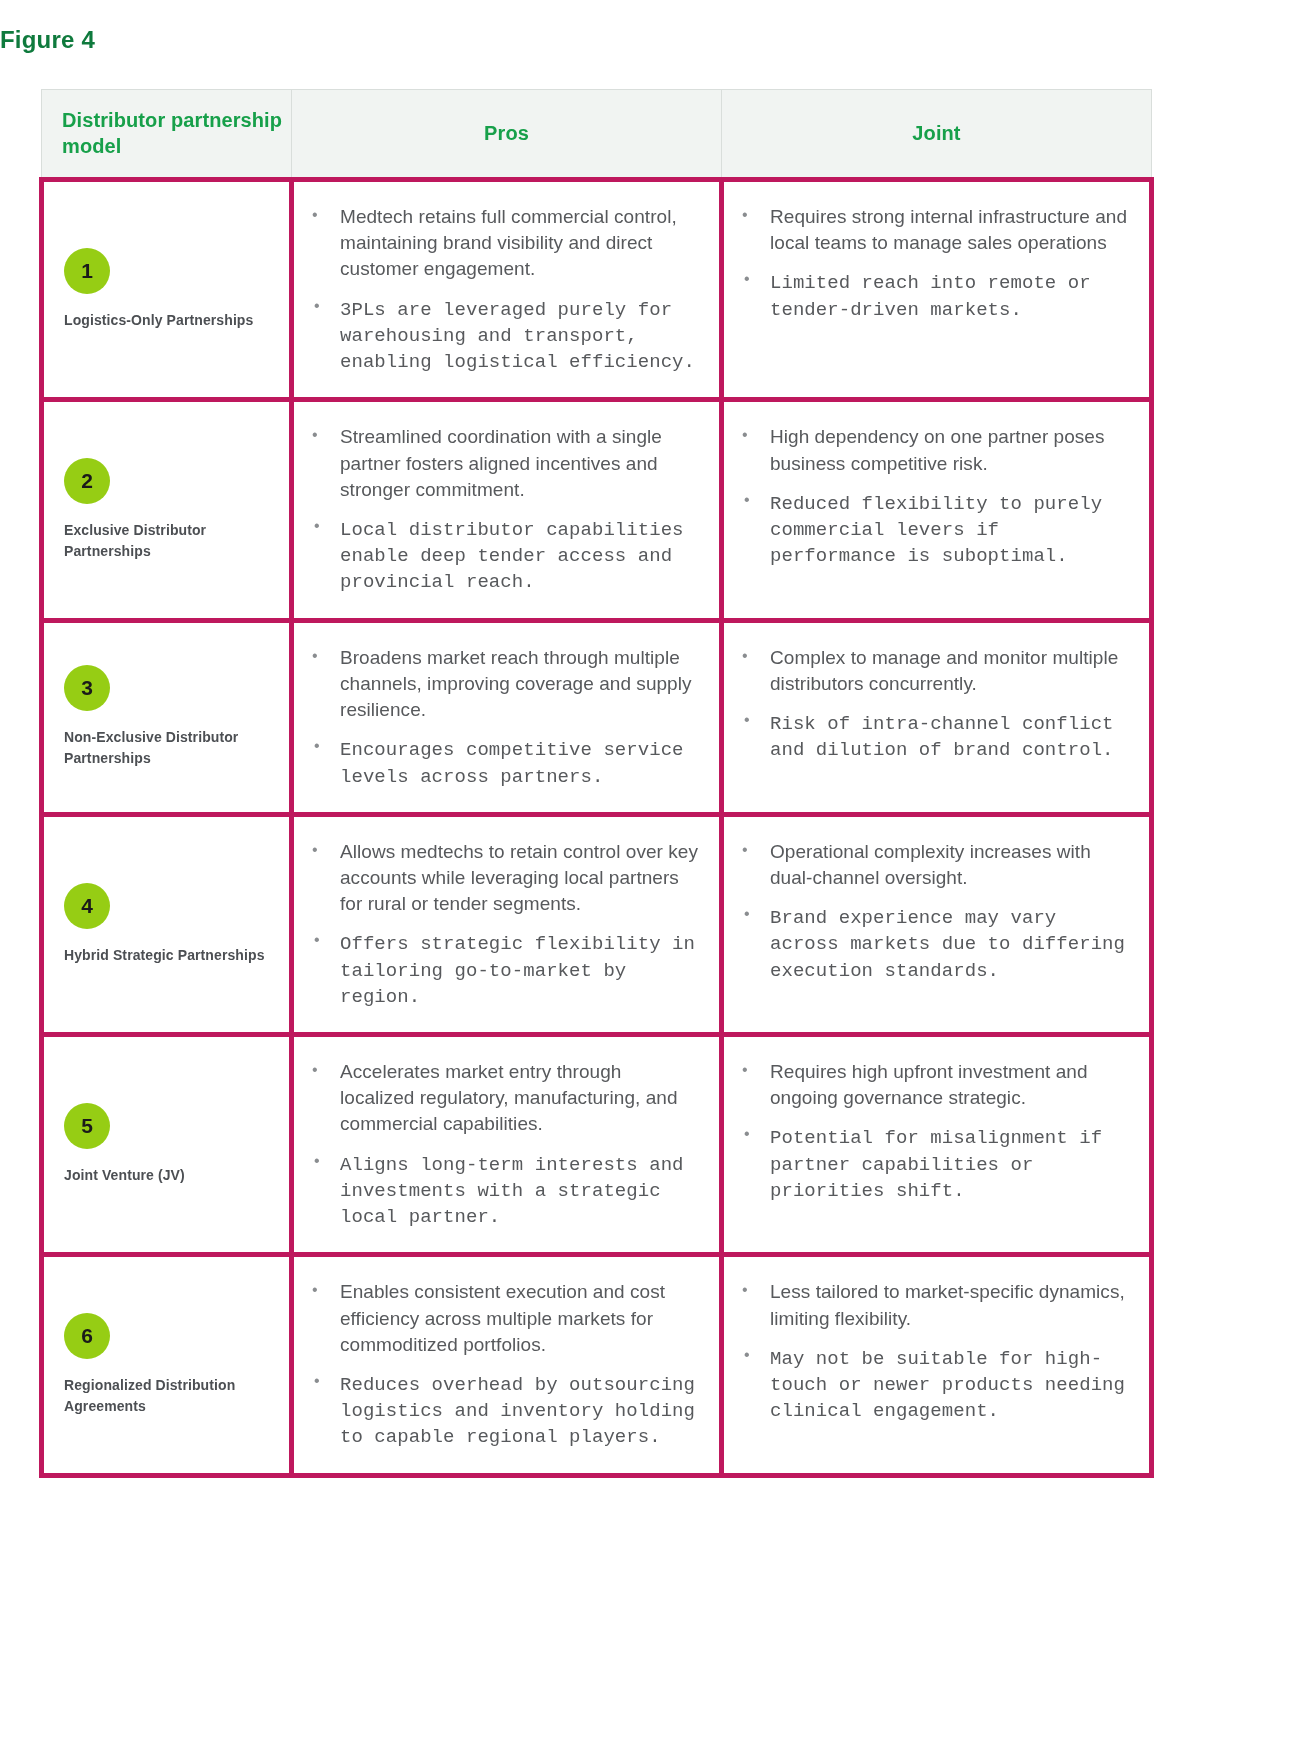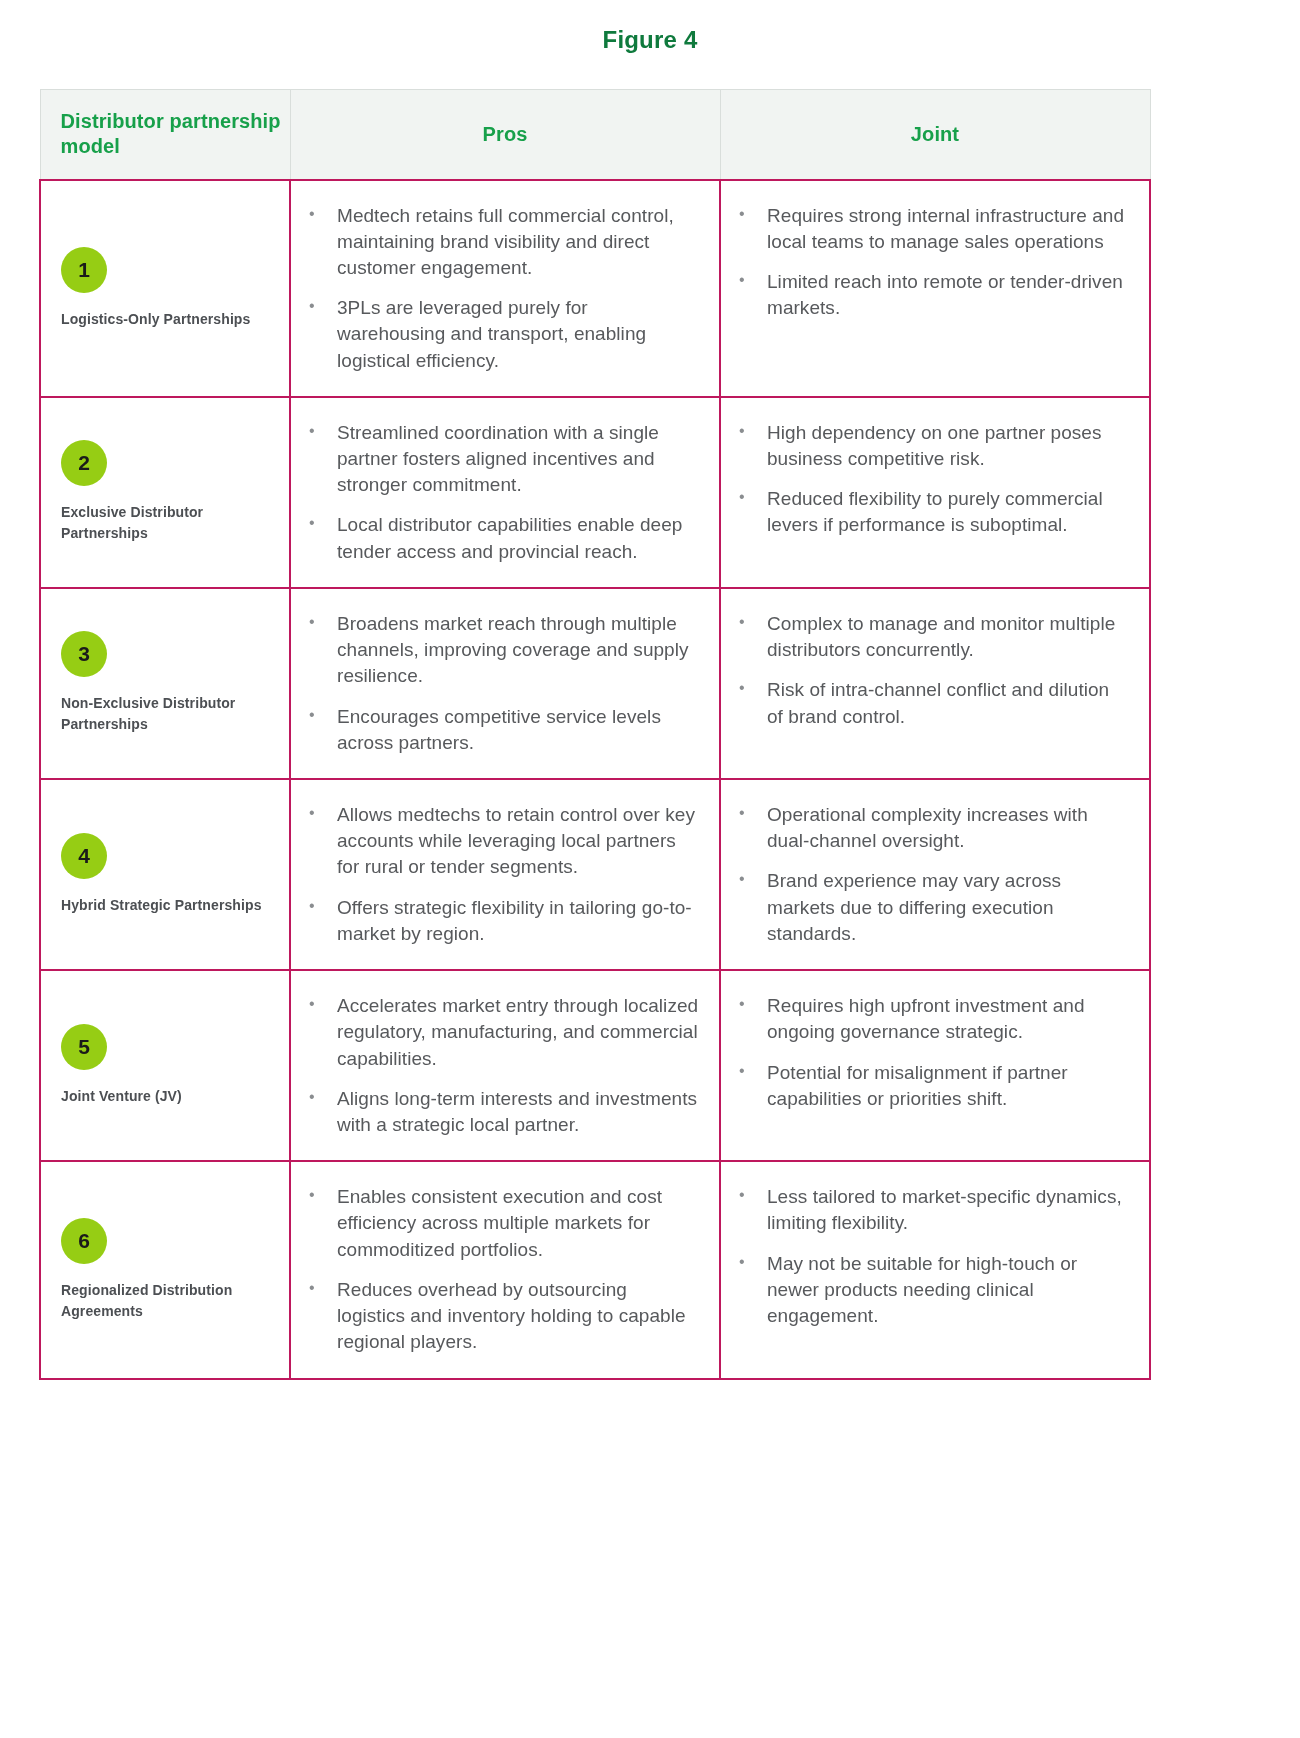--- a/index.html
+++ b/index.html
@@ -12,21 +12,21 @@
   body { padding: 0; overflow: hidden; }
 
   .page {
     width: 1300px;
     height: 1738px;
     position: relative;
     background: #ffffff;
   }
 
   .figure-title {
-    text-align: center;
+    text-align: left;
     color: #0f7a3d;
     font-size: 24px;
     font-weight: bold;
     letter-spacing: 0.2px;
     padding-top: 26px;
     padding-bottom: 0;
   }
 
   .table-wrap {
     position: absolute;
@@ -58,21 +58,21 @@
   thead th.model-head {
     text-align: left;
     padding-left: 20px;
     line-height: 1.28;
   }
   thead th.center-head {
     text-align: center;
   }
 
   tbody td {
-    border: 2px solid #be185d;
+    border: 5px solid #be185d;
     vertical-align: top;
     background: #ffffff;
   }
 
   td.model-cell {
     padding: 26px 18px 26px 20px;
     vertical-align: middle;
   }
 
   .badge {
@@ -109,21 +109,21 @@
 
   ul.bullet-list li {
     position: relative;
     padding-left: 38px;
     margin-bottom: 14px;
     color: #57595c;
     font-size: 19px;
     line-height: 1.38;
     letter-spacing: 0.05px;
   }
-  ul.bullet-list li:last-child { margin-bottom: 0; }
+  ul.bullet-list li:last-child { margin-bottom: 0; font-family: Liberation Mono, monospace; }
 
   ul.bullet-list li::before {
     content: "\2022";
     position: absolute;
     left: 10px;
     top: -1px;
     color: #8a8d90;
     font-size: 16px;
     line-height: 1.45;
   }

